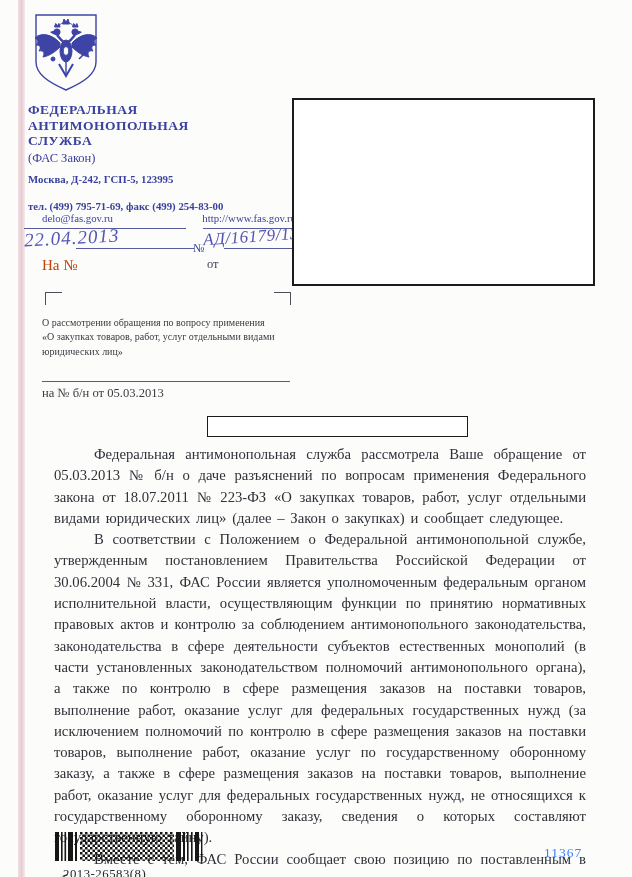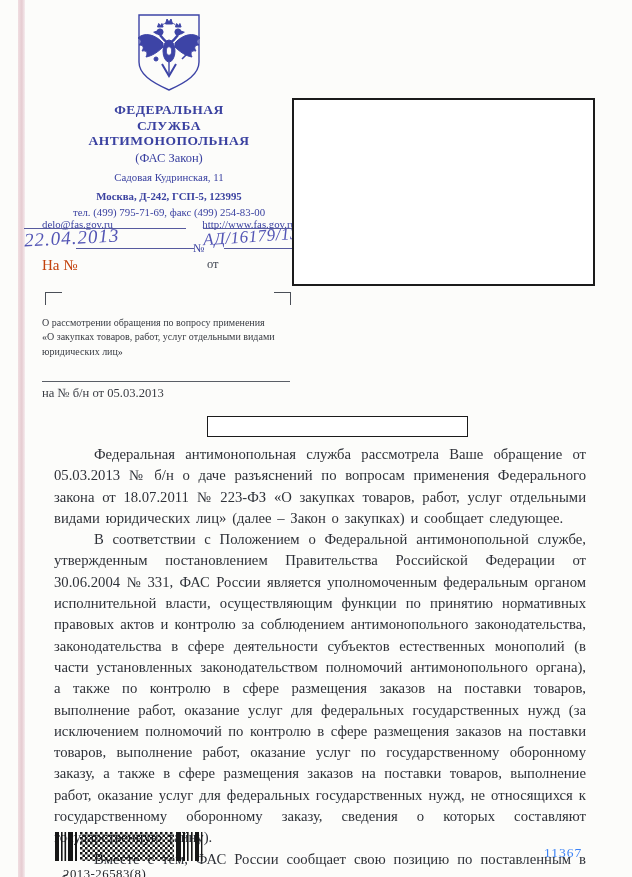--- a/index.html
+++ b/index.html
@@ -6,21 +6,21 @@
   .page{
     position:relative;width:632px;height:877px;margin:0 auto;
     background:#fcfcfa;overflow:hidden;
     font-family:"Liberation Serif","DejaVu Serif",serif;
     color:#30333a;
   }
   
   .scan-strip{position:absolute;left:18px;top:0;width:7px;height:877px;
     background:linear-gradient(90deg,#f0dee1,#e6ccd1 55%,#f6ecee);}
   
-  .letterhead{position:absolute;left:28px;top:10px;width:282px;text-align:center;color:#3a41a0;}
+  .letterhead{position:absolute;left:28px;top:10px;width:282px;color:#3a41a0;}
   .emblem{display:inline-block;margin-bottom:2px;}
   .org-name{font-size:13.5px;font-weight:bold;letter-spacing:.5px;line-height:15.5px;}
   .org-short{font-size:12.5px;margin-top:2px;}
   .position{font-size:13.5px;font-weight:bold;letter-spacing:.4px;line-height:15.5px;margin-top:7px;}
   .addr{font-size:10.8px;line-height:11.6px;margin-top:6px;}
   .addr-split{display:flex;justify-content:space-between;padding:0 14px;margin-top:.6px;}
   
   .hand{font-style:italic;color:#5355b5;}
   .hw-date{position:absolute;left:24px;top:227px;font-size:19px;transform:rotate(-3deg);letter-spacing:1px;}
   .hw-num{position:absolute;left:203px;top:227px;font-size:17px;transform:rotate(-4deg);letter-spacing:.5px;white-space:nowrap;}
@@ -75,26 +75,25 @@
           <path d="M44 33 C52 24 63 22 69 28 C65 30 66 33 68 35 C63 35 63 38 65 41 C60 40 59 43 61 47 C55 46 49 42 44 37 Z"></path>
           <path d="M31 54 L38 66 L45 54" fill="none" stroke-width="2"></path>
           <path d="M38 52 V64" fill="none" stroke-width="1.4"></path>
           <circle cx="25" cy="49" r="2"></circle>
           <path d="M51 49 L57 43" fill="none" stroke-width="1.6"></path>
         </g>
         <ellipse cx="38" cy="41" rx="2.6" ry="4.2" fill="#fcfcfa" stroke="#3d44a6" stroke-width="0.8"></ellipse>
       </svg>
     </span>
     <div class="org-name">ФЕДЕРАЛЬНАЯ</div>
+    <div class="org-name">АНТИМОНОПОЛЬНАЯ</div>
     <div class="org-name">СЛУЖБА</div>
-    <div class="org-name">АНТИМОНОПОЛЬНАЯ</div>
     <div class="org-short">(ФАС Закон)</div>
-    <div class="addr">Садовая Кудринская, 11</div>
     <div class="addr" style="margin-top:8px;font-weight:bold;">Москва, Д-242, ГСП-5, 123995</div>
-    <div class="addr" style="margin-top:4px;">тел. (499) 795-71-69, факс (499) 254-83-00</div>
+    <div class="addr" style="margin-top:16px;font-weight:bold;">тел. (499) 795-71-69, факс (499) 254-83-00</div>
     <div class="addr addr-split">
       <span>delo@fas.gov.ru</span>
       <span>http://www.fas.gov.ru</span>
     </div>
   </div>
 
   <div class="hand hw-date">22.04.2013</div>
   <div class="u-line" style="left:24px;top:228px;width:162px;"></div>
   <span class="no-label">№</span>
   <div class="hand hw-num">АД/16179/13</div>

